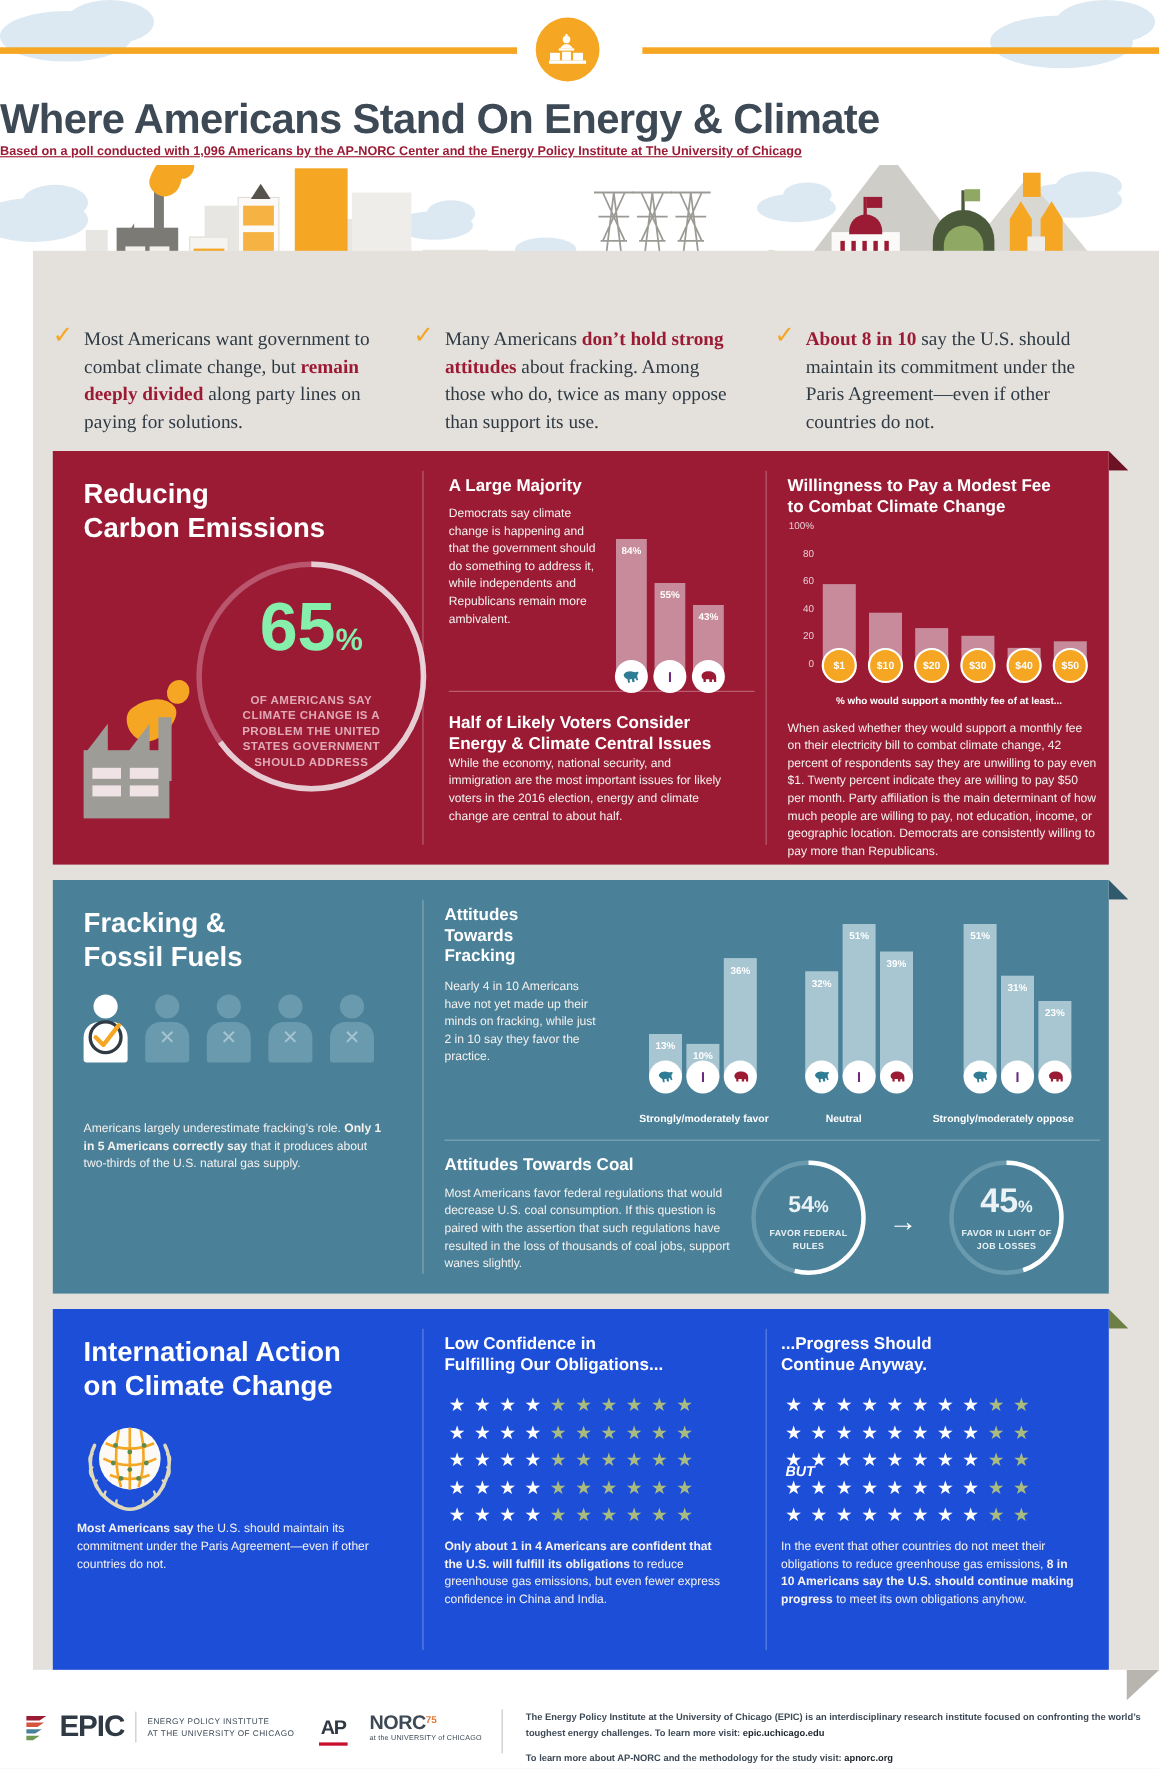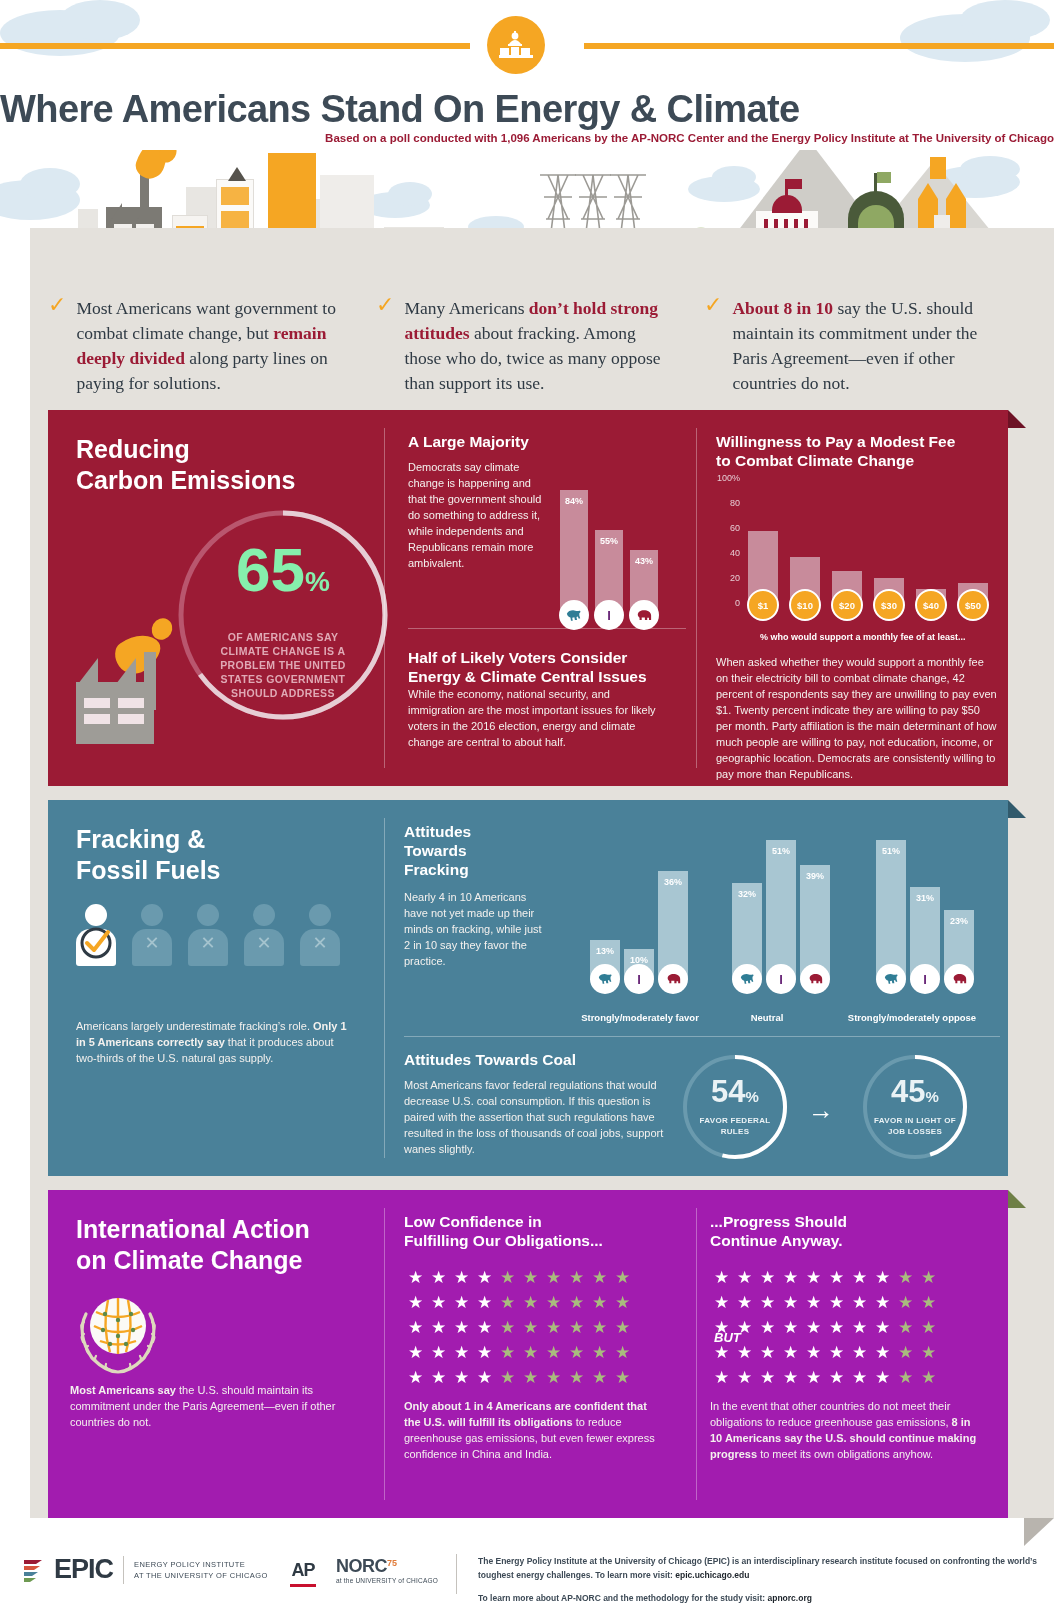--- a/index.html
+++ b/index.html
@@ -21,22 +21,22 @@
     display: flex; align-items: center; justify-content: center;
   }
   .cloud { position: absolute; background: #dce9f2; border-radius: 50%; }
 
   
   .title {
     position: absolute; top: 88px; left: 0; width: 1054px; text-align: left;
     font-size: 38px; font-weight: bold; color: #3d4a56; letter-spacing: -0.6px;
   }
   .subtitle {
-    position: absolute; top: 132px; left: 0; width: 1054px; text-align: right;
-    font-size: 11.5px; font-weight: bold; color: #9b1b35;
+    position: absolute; top: 132px; left: 0; width: 1054px; text-align: left;
+    font-size: 11.5px; font-weight: bold; color: #9b1b35; text-decoration: underline;
   }
 
   
   .skyline { position: absolute; top: 150px; left: 0; width: 1054px; height: 125px; overflow: hidden; }
   .sk { position: absolute; bottom: 18px; }
   .ground { position: absolute; bottom: 0; left: 30px; width: 994px; height: 20px; background: #efefef; }
 
   
   .pagebody {
     position: absolute; top: 228px; left: 30px; width: 1024px; height: 1290px;
@@ -99,21 +99,21 @@
   .person .x { position: absolute; top: 28px; left: 0; width: 100%; text-align: center; font-size: 18px; color: #a4c3ce; }
   .bar-b { background: #a8c6d2; }
   .grp-lbl { position: absolute; font-size: 9.5px; font-weight: bold; color: #fff; text-align: center; }
   .ring-stat { position: absolute; width: 110px; height: 110px; }
   .ring-center { position: absolute; inset: 0; display: flex; flex-direction: column; align-items: center; justify-content: center; }
   .ring-num { font-size: 31px; font-weight: bold; color: #eaf2f5; line-height: 30px; }
   .ring-num span { font-size: 15px; }
   .ring-cap { margin-top: 3px; font-size: 8px; font-weight: bold; color: #eaf2f5; text-align: center; line-height: 11px; letter-spacing: .3px; }
 
   
-  #panel-green { top: 1190px; left: 48px; width: 960px; height: 328px; background: #a21caf; text-decoration: underline; }
+  #panel-green { top: 1190px; left: 48px; width: 960px; height: 328px; background: #1d4ed8; text-decoration: underline; }
   #panel-green .fold { background: #6e7f46; }
   .stars { position: absolute; display: grid; grid-template-columns: repeat(10, 1fr); }
   .star { font-size: 17px; line-height: 19px; text-align: center; }
   .star.on { color: #ffffff; } .star.off { color: #a9bb7e; }
   .but { position: absolute; font-size: 13px; font-style: italic; font-weight: bold; color: #fff; }
 
   
   .footer { position: absolute; top: 1548px; left: 0; width: 1054px; height: 60px; }
   .ftxt { font-size: 8.5px; line-height: 14px; color: #3d4a56; font-weight: bold; }
   .ftxt b { color: #1d242b; }
@@ -504,21 +504,21 @@
     <div class="sub-h">Attitudes Towards Coal</div>
     <div class="body-t" style="margin-top:8px;">Most Americans favor federal regulations that would decrease U.S. coal consumption. If this question is paired with the assertion that such regulations have resulted in the loss of thousands of coal jobs, support wanes slightly.</div>
   </div>
 
   <div class="ring-stat" style="left:632px;top:252px;">
     <svg width="110" height="110" viewBox="0 0 110 110">
       <circle cx="55" cy="55" r="50" fill="none" stroke="#6a9aae" stroke-width="4"></circle>
       <circle cx="55" cy="55" r="50" fill="none" stroke="#ffffff" stroke-width="4" stroke-dasharray="169.6 314.2" transform="rotate(-90 55 55)"></circle>
     </svg>
     <div class="ring-center">
-      <div class="ring-num"><span style="font-size:31px">54</span><span>%</span></div>
+      <div class="ring-num"><span style="font-size:21px">54</span><span>%</span></div>
       <div class="ring-cap" style="width:84px;">FAVOR FEDERAL RULES</div>
     </div>
   </div>
 
   <div style="position:absolute;left:760px;top:295px;font-size:26px;color:#fff;">→</div>
 
   <div class="ring-stat" style="left:812px;top:252px;">
     <svg width="110" height="110" viewBox="0 0 110 110">
       <circle cx="55" cy="55" r="50" fill="none" stroke="#6a9aae" stroke-width="4"></circle>
       <circle cx="55" cy="55" r="50" fill="none" stroke="#ffffff" stroke-width="4" stroke-dasharray="141.4 314.2" transform="rotate(-90 55 55)"></circle>

